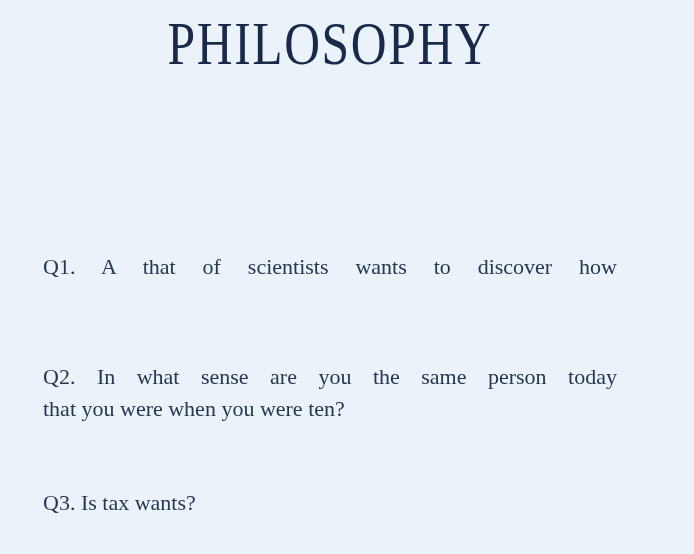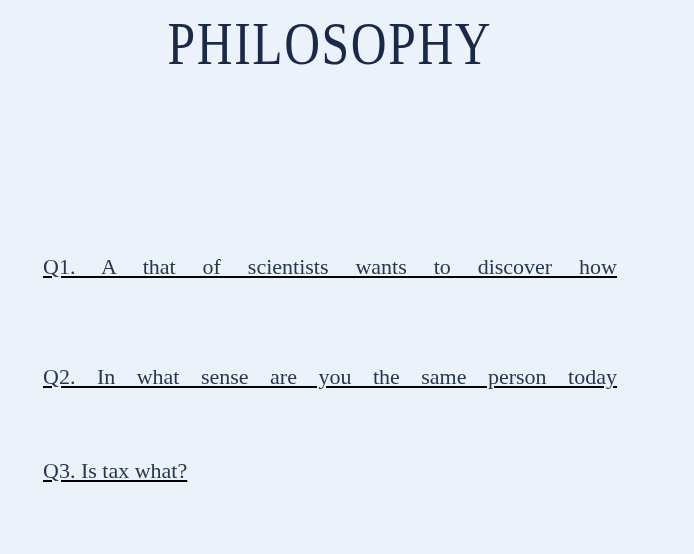--- a/index.html
+++ b/index.html
@@ -9,21 +9,20 @@
   body {
     width: 694px;
     height: 554px;
     background: #ebf2fa;
     overflow: hidden;
     font-family: "Liberation Serif", serif;
   }
   .content {
     margin-left: 43px;
     width: 574px;
-    text-decoration: underline;
   }
   .title {
     margin: 10px 0 0 0;
     padding: 0;
     font-size: 62px;
     line-height: 67px;
     font-weight: 400;
     color: #1b2949;
     text-align: center;
     letter-spacing: 2px;
@@ -60,20 +59,21 @@
     <h1 class="title">
       <span class="title-inner">PHILOSOPHY</span>
     </h1>
 
     <div class="question question-q1">
       <div class="qline justify-full">Q1. A that of scientists wants to discover how</div>
     </div>
 
     <div class="question question-q2">
       <div class="qline justify-full">Q2. In what sense are you the same person today</div>
+      <div class="qline">that you were when you were ten?</div>
     </div>
 
     <div class="question question-q3">
-      <div class="qline">Q3. Is tax what?</div>
+      <div class="qline">Q3. Is tax wants?</div>
     </div>
 
   </div>
 </div>
 
 </body></html>

